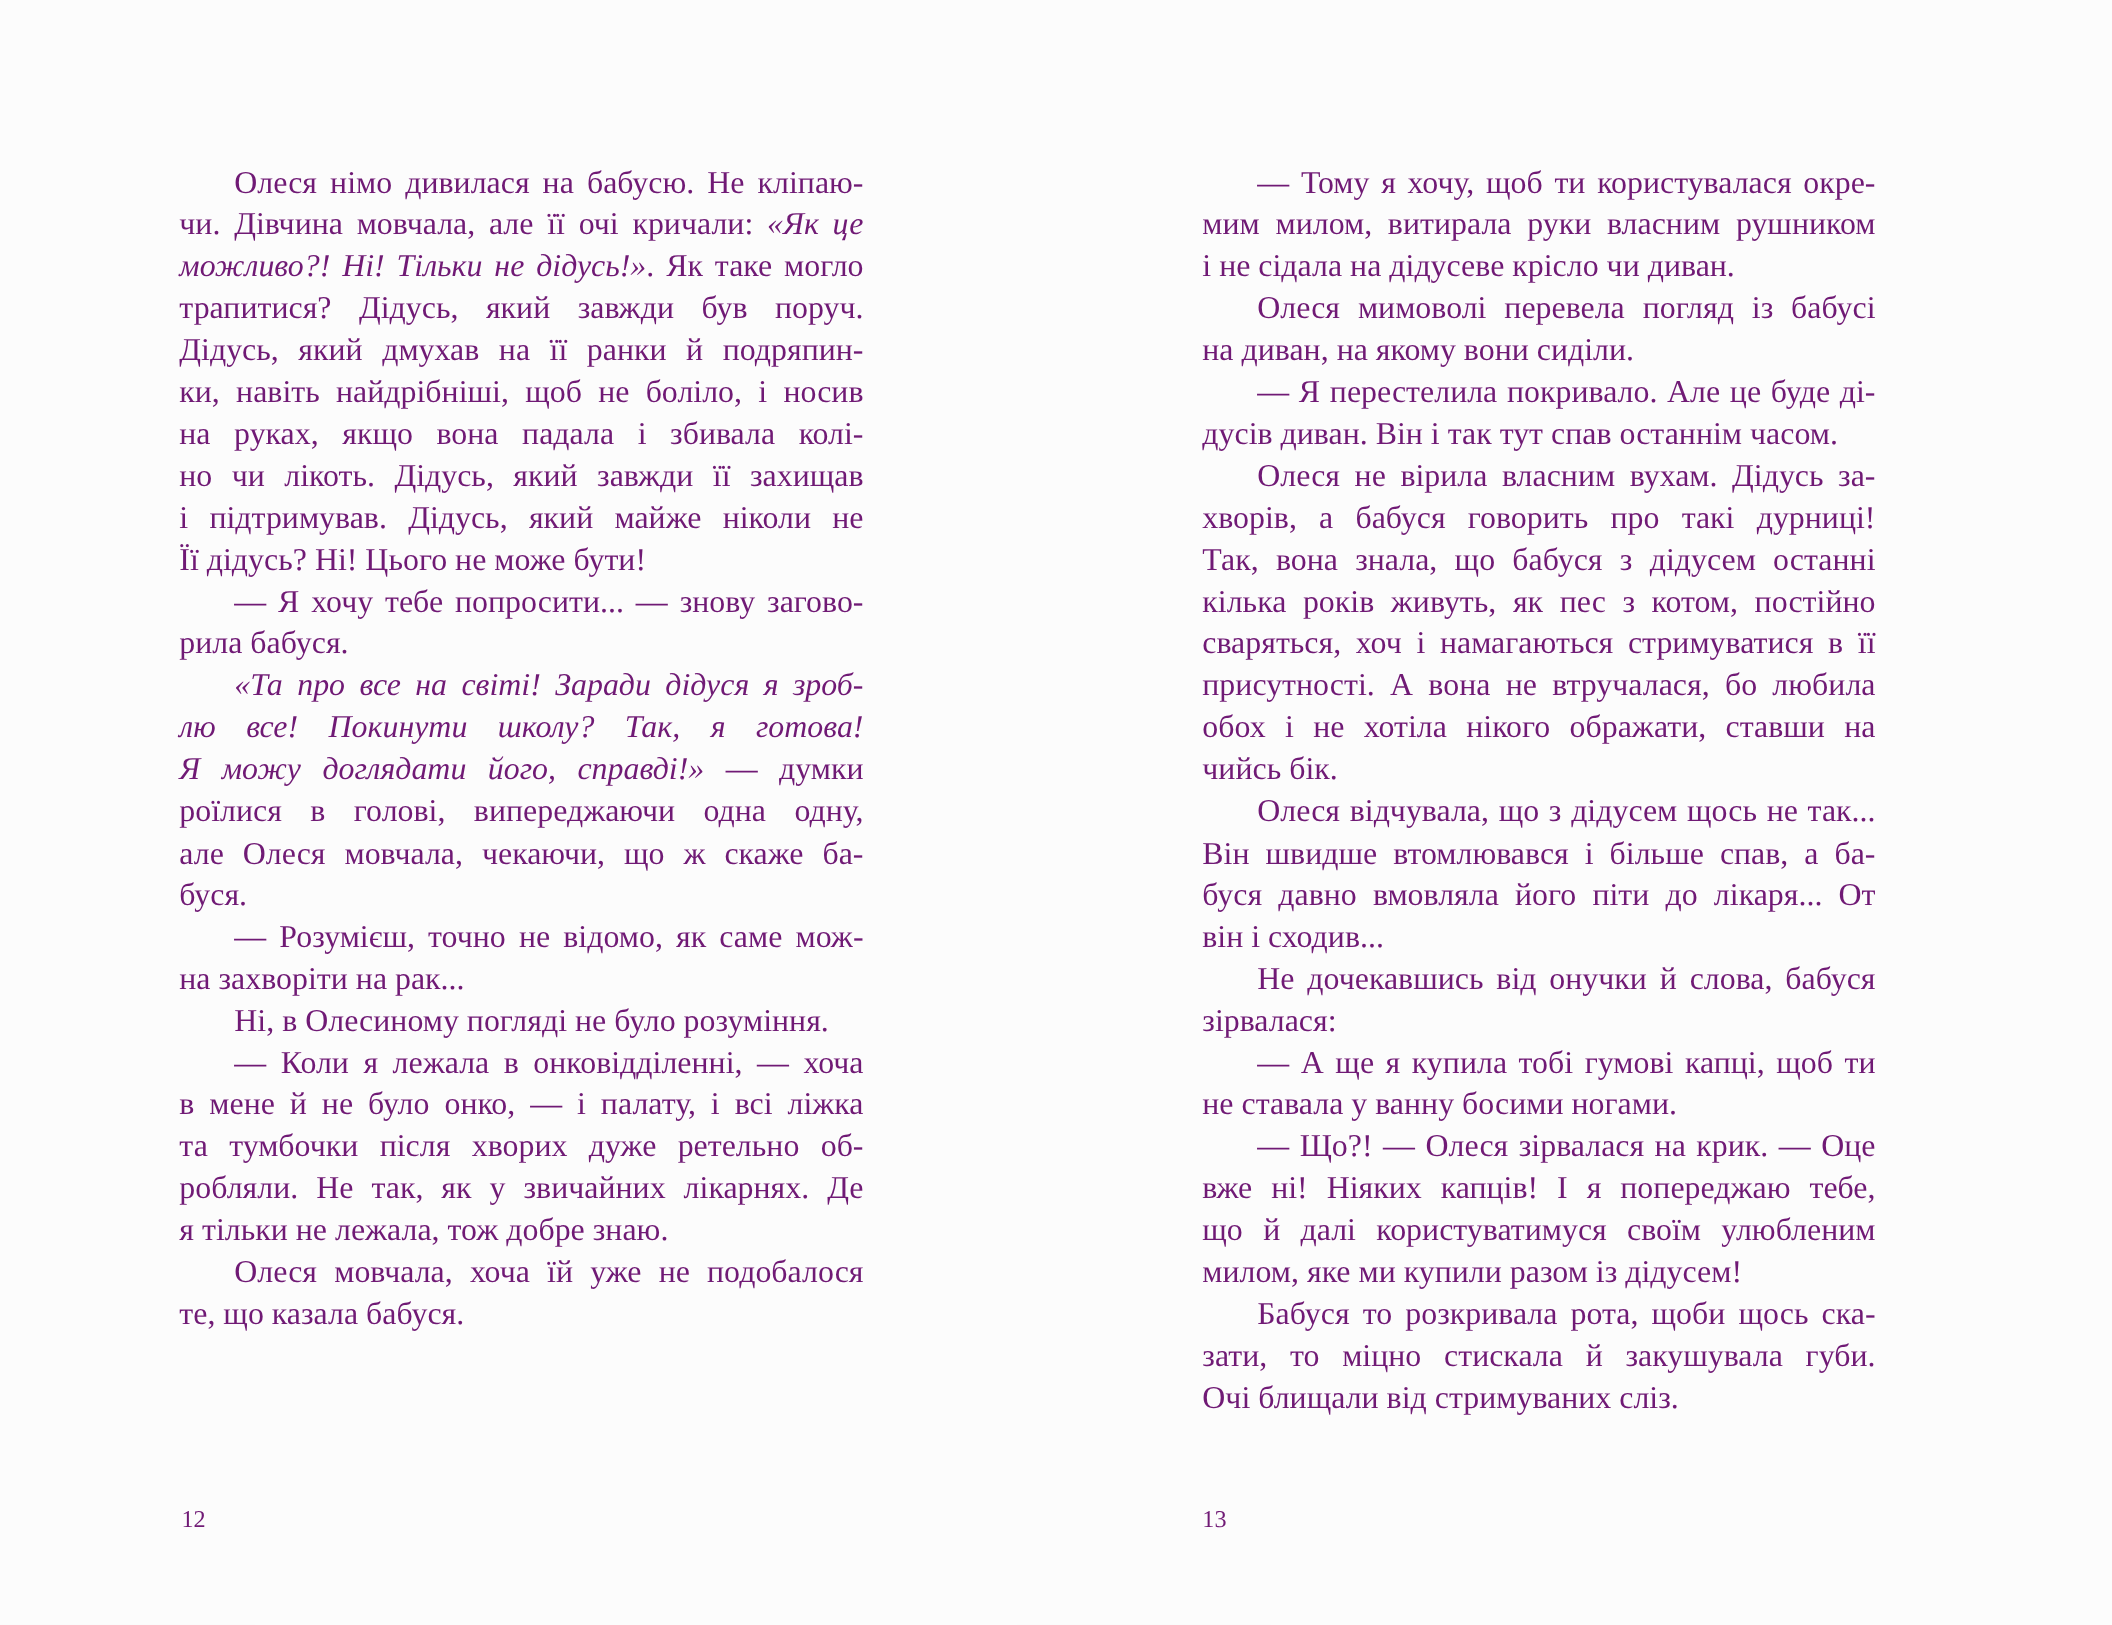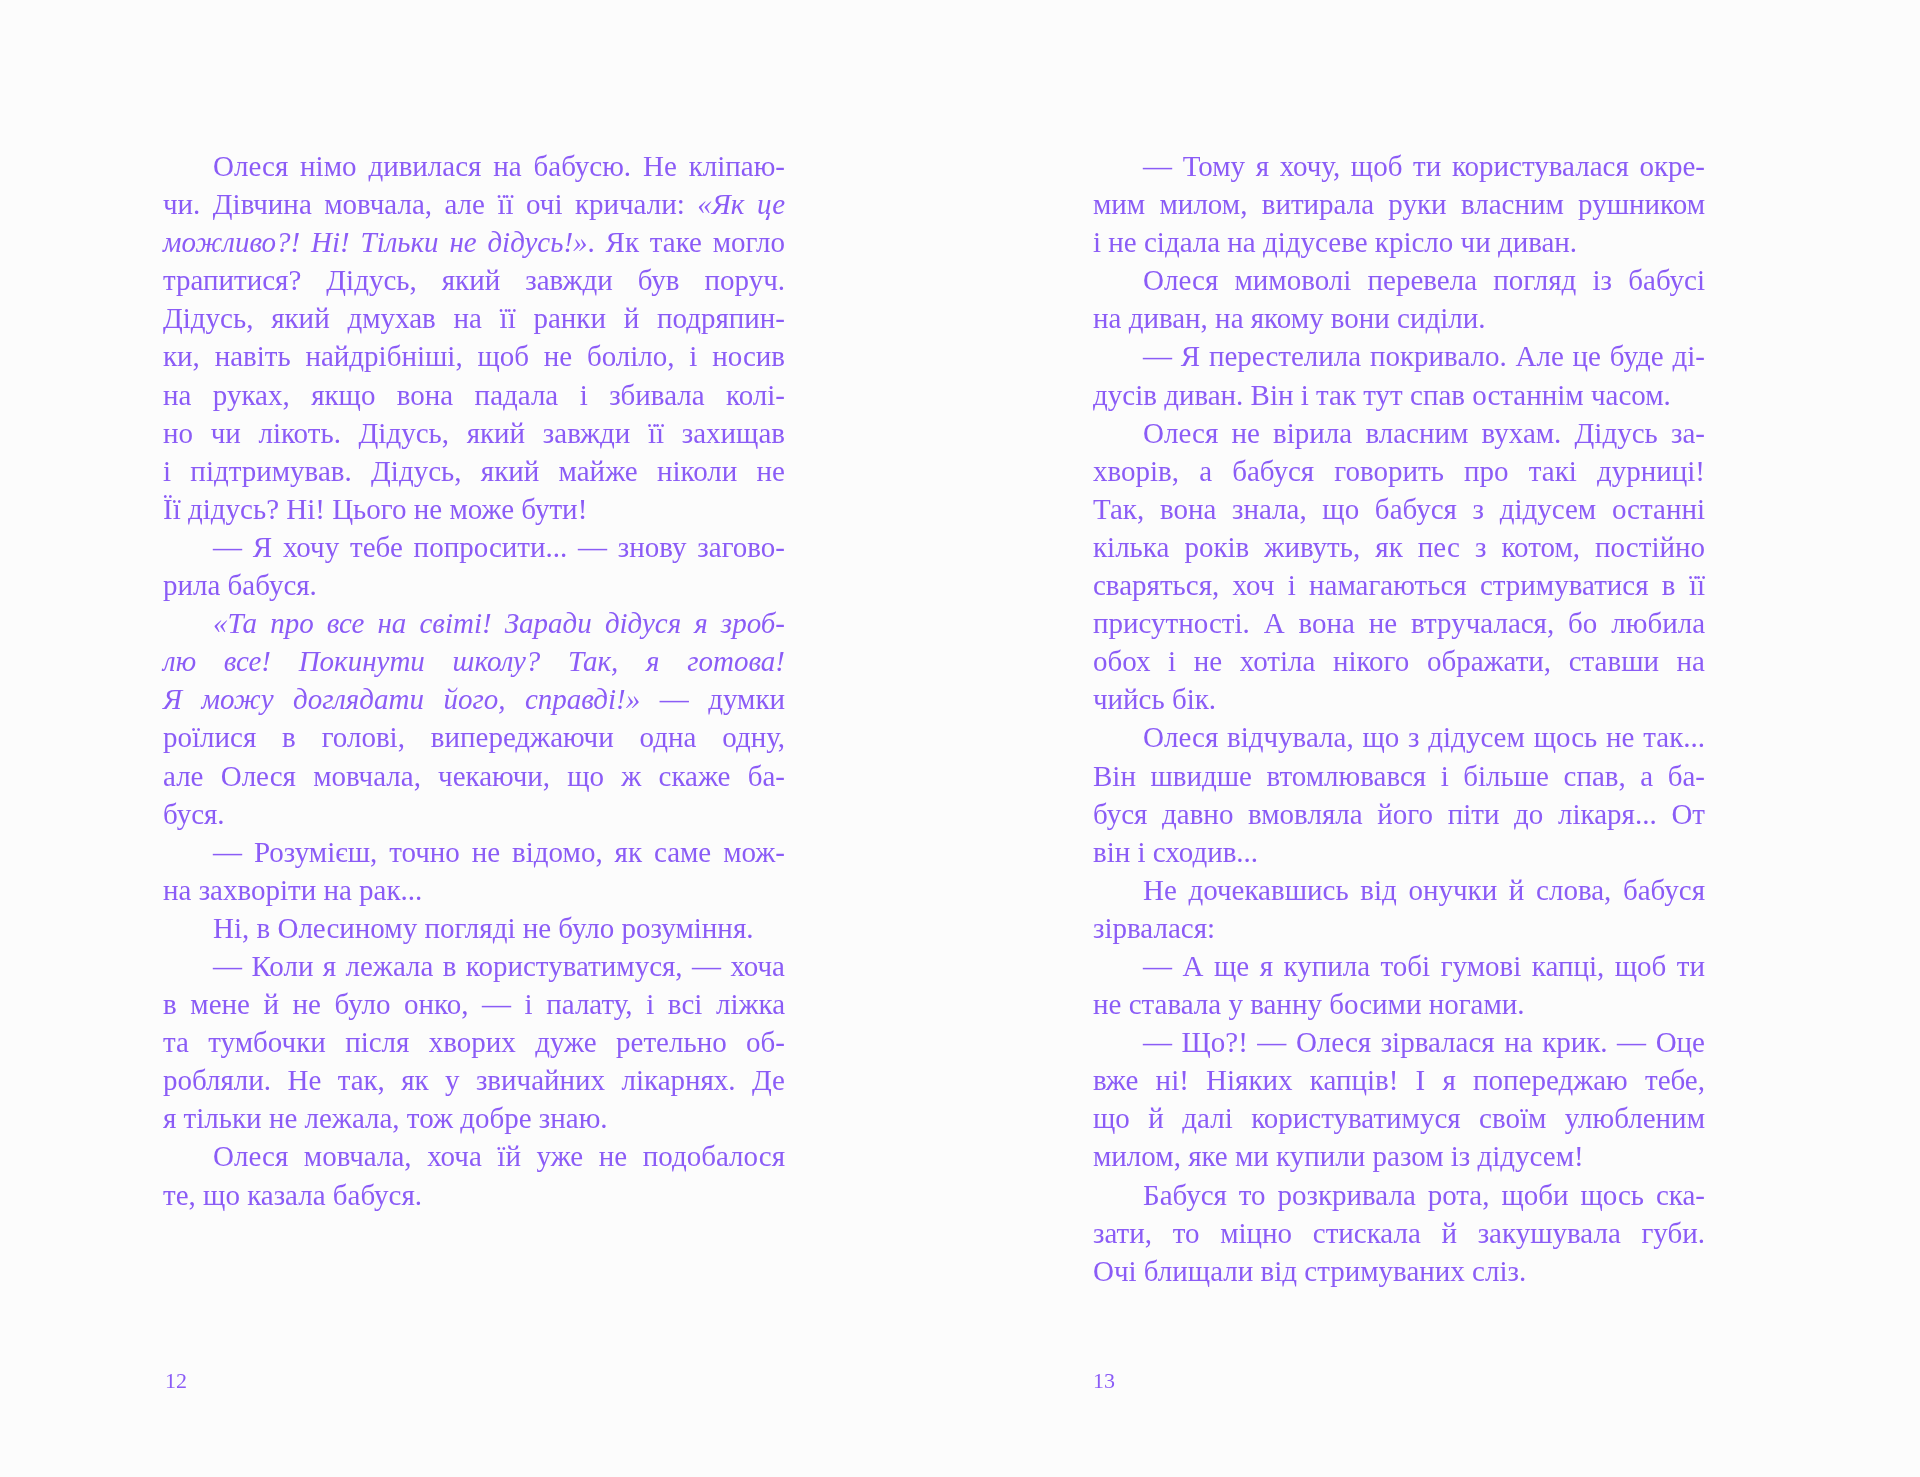--- a/index.html
+++ b/index.html
@@ -6,21 +6,21 @@
     margin: 0;
     padding: 0;
     background: #fbfbfb;
   }
   .spread {
     position: relative;
     width: 1920px;
     height: 1477px;
     background: #fcfcfc;
     font-family: "Liberation Serif", "DejaVu Serif", serif;
-    color: #8b5cf6;
+    color: #701a75;
     overflow: hidden;
   }
   .text-block {
     position: absolute;
     top: 147px;
     font-size: 29px;
   }
   .text-block.left  { left: 163px;  width: 622px; }
   .text-block.right { left: 1093px; width: 612px; }
   .line {
@@ -67,21 +67,21 @@
         <div class="line para-end"><span>рила бабуся.</span></div>
         <div class="line indent"><span class="it">«Та про все на світі! Заради дідуся я зроб-</span></div>
         <div class="line"><span class="it">лю все! Покинути школу? Так, я готова!</span></div>
         <div class="line"><span class="it">Я можу доглядати його, справді!»</span><span> — думки</span></div>
         <div class="line"><span>роїлися в голові, випереджаючи одна одну,</span></div>
         <div class="line"><span>але Олеся мовчала, чекаючи, що ж скаже ба-</span></div>
         <div class="line para-end"><span>буся.</span></div>
         <div class="line indent"><span>— Розумієш, точно не відомо, як саме мож-</span></div>
         <div class="line para-end"><span>на захворіти на рак...</span></div>
         <div class="line indent para-end"><span>Ні, в Олесиному погляді не було розуміння.</span></div>
-        <div class="line indent"><span>— Коли я лежала в користуватимуся, — хоча</span></div>
+        <div class="line indent"><span>— Коли я лежала в онковідділенні, — хоча</span></div>
         <div class="line"><span>в мене й не було онко, — і палату, і всі ліжка</span></div>
         <div class="line"><span>та тумбочки після хворих дуже ретельно об-</span></div>
         <div class="line"><span>робляли. Не так, як у звичайних лікарнях. Де</span></div>
         <div class="line para-end"><span>я тільки не лежала, тож добре знаю.</span></div>
         <div class="line indent"><span>Олеся мовчала, хоча їй уже не подобалося</span></div>
         <div class="line para-end"><span>те, що казала бабуся.</span></div>
       </div>
     <div class="folio left">12</div>
   </div>
 

